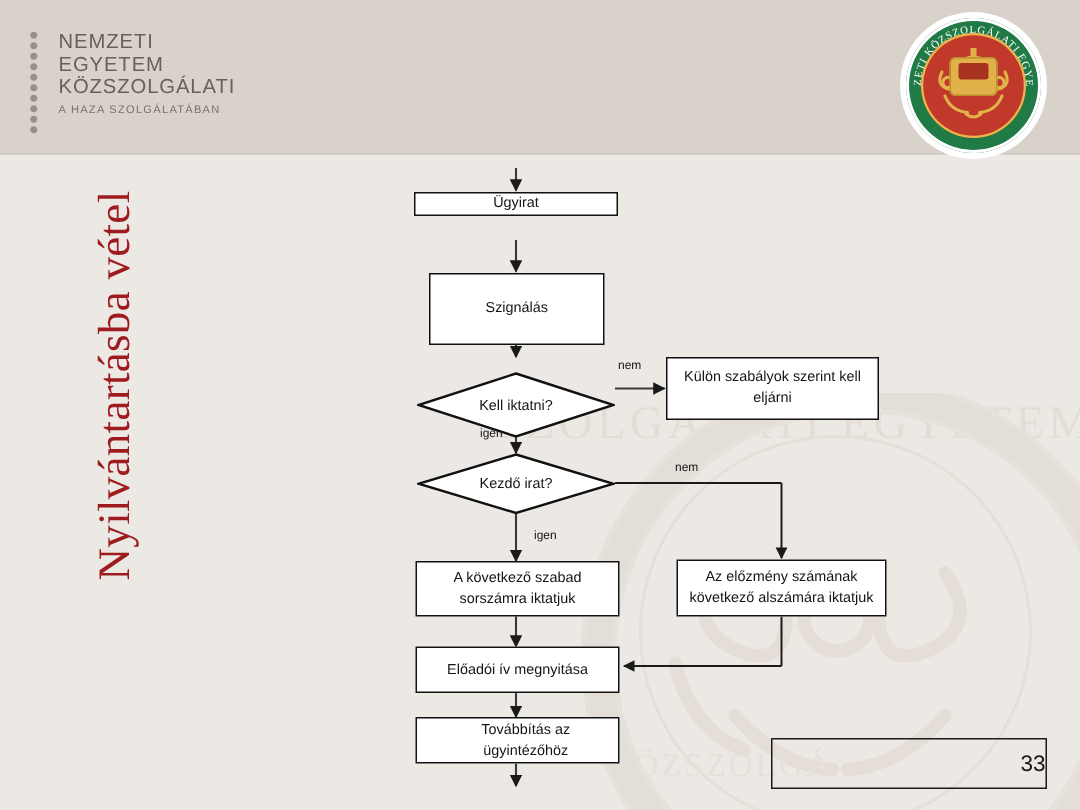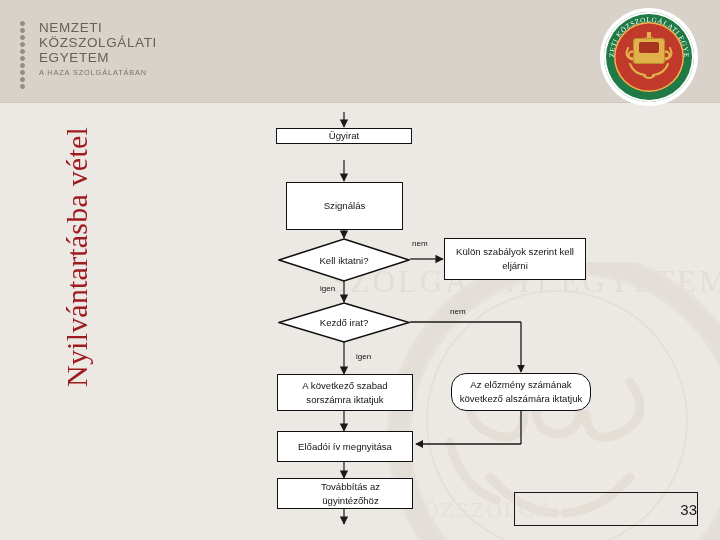--- a/index.html
+++ b/index.html
@@ -137,22 +137,22 @@
 
 <div id="slide">
 
   <div class="header-band"></div>
   <div class="header-rule"></div>
 
   <div class="wordmark">
     <div class="orn-strip"></div>
     <div class="wm-lines">
       <div class="l">NEMZETI</div>
+      <div class="l">EGYETEM</div>
       <div class="l">KÖZSZOLGÁLATI</div>
-      <div class="l">EGYETEM</div>
       <div class="sub">A HAZA SZOLGÁLATÁBAN</div>
     </div>
   </div>
 
   <div class="seal">
     <div class="ring"></div>
     <svg class="ringtext" viewBox="0 0 90 90">
       <defs>
         <path id="arcTop" d="M 10,45 A 35,35 0 0 1 80,45"></path>
         <path id="arcBot" d="M 11,45 A 34,34 0 0 0 79,45"></path>
@@ -239,21 +239,21 @@
     </svg>
 
     <div class="node" style="left:276px;top:128px;width:136px;height:16px;">
       <span>Ügyirat</span>
     </div>
 
     <div class="node" style="left:286px;top:182px;width:117px;height:48px;">
       <span>Szignálás</span>
     </div>
 
-    <div class="diamond" style="left:278px;top:238px;width:132px;height:44px;">
+    <div class="diamond" style="left:278px;top:248px;width:132px;height:44px;">
       <svg class="dshape" viewBox="0 0 132 44" preserveAspectRatio="none">
         <polygon points="66,1 131,22 66,43 1,22" fill="#ffffff" stroke="#111111" stroke-width="1.6" vector-effect="non-scaling-stroke"></polygon>
       </svg>
       <span class="dlabel">Kell iktatni?</span>
     </div>
 
     <div class="node" style="left:444px;top:238px;width:142px;height:42px;">
       <span>Külön szabályok szerint kell eljárni</span>
     </div>
 
@@ -261,21 +261,21 @@
       <svg class="dshape" viewBox="0 0 132 41" preserveAspectRatio="none">
         <polygon points="66,1 131,20.5 66,40 1,20.5" fill="#ffffff" stroke="#111111" stroke-width="1.6" vector-effect="non-scaling-stroke"></polygon>
       </svg>
       <span class="dlabel">Kezdő irat?</span>
     </div>
 
     <div class="node" style="left:277px;top:374px;width:136px;height:37px;">
       <span>A következő szabad sorszámra iktatjuk</span>
     </div>
 
-    <div class="node" style="left:451px;top:373px;width:140px;height:38px;border-radius:15px;">
+    <div class="node" style="left:451px;top:373px;width:140px;height:38px;">
       <span>Az előzmény számának következő alszámára iktatjuk</span>
     </div>
 
     <div class="node" style="left:277px;top:431px;width:136px;height:31px;">
       <span>Előadói ív megnyitása</span>
     </div>
 
     <div class="node" style="left:277px;top:478px;width:136px;height:31px;padding-left:16px;">
       <span>Továbbítás az ügyintézőhöz</span>
     </div>

